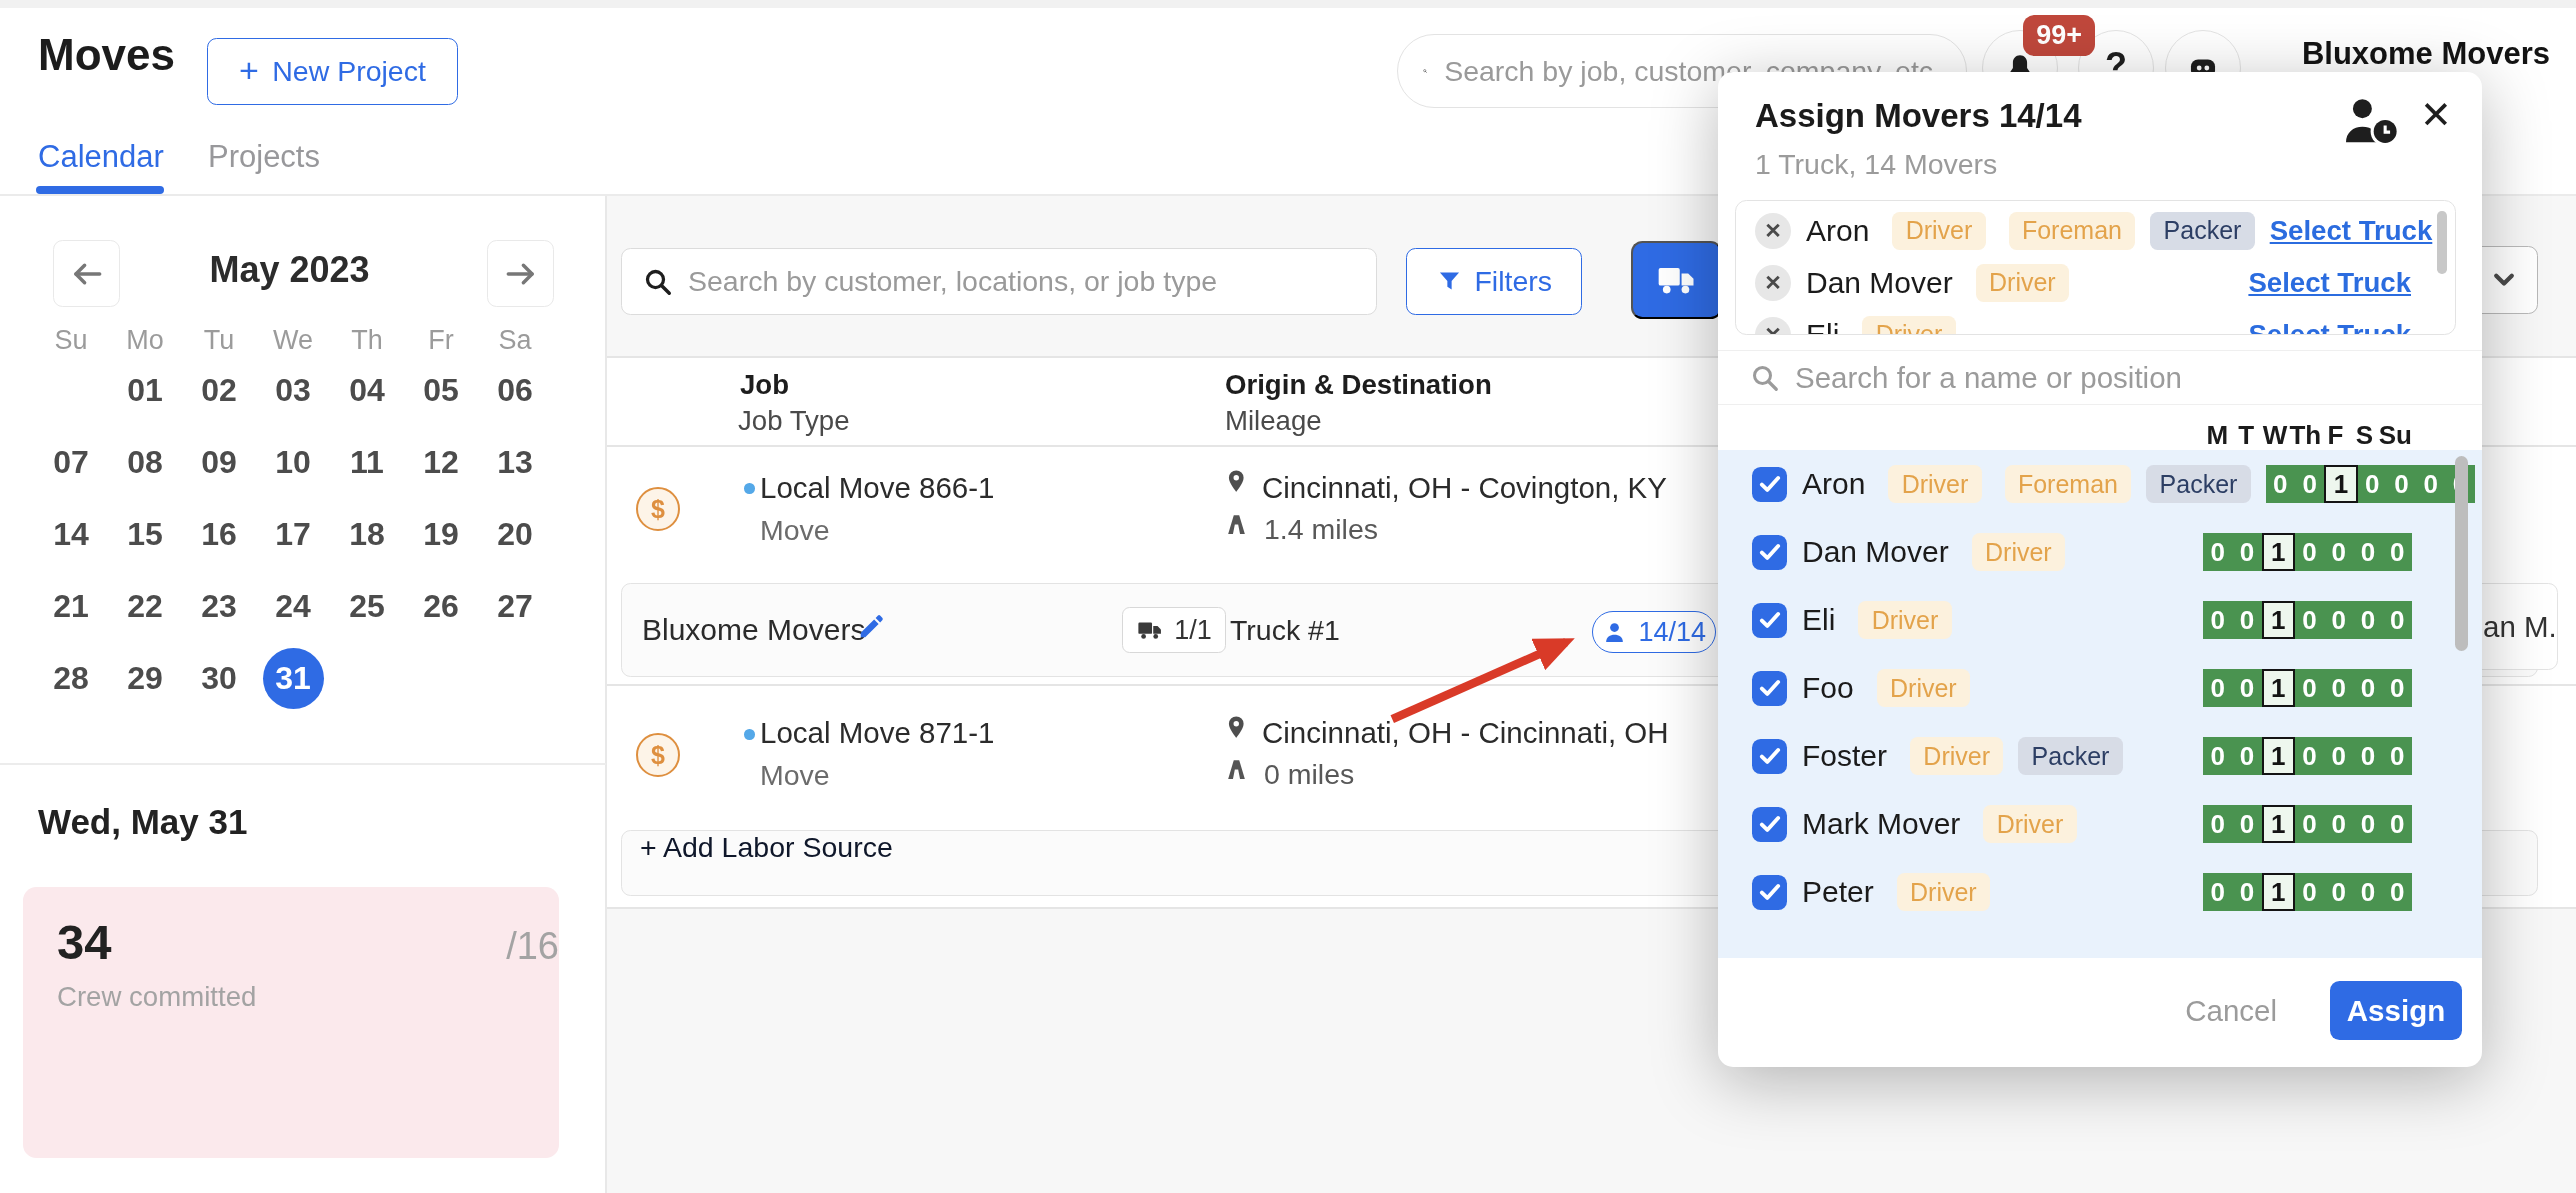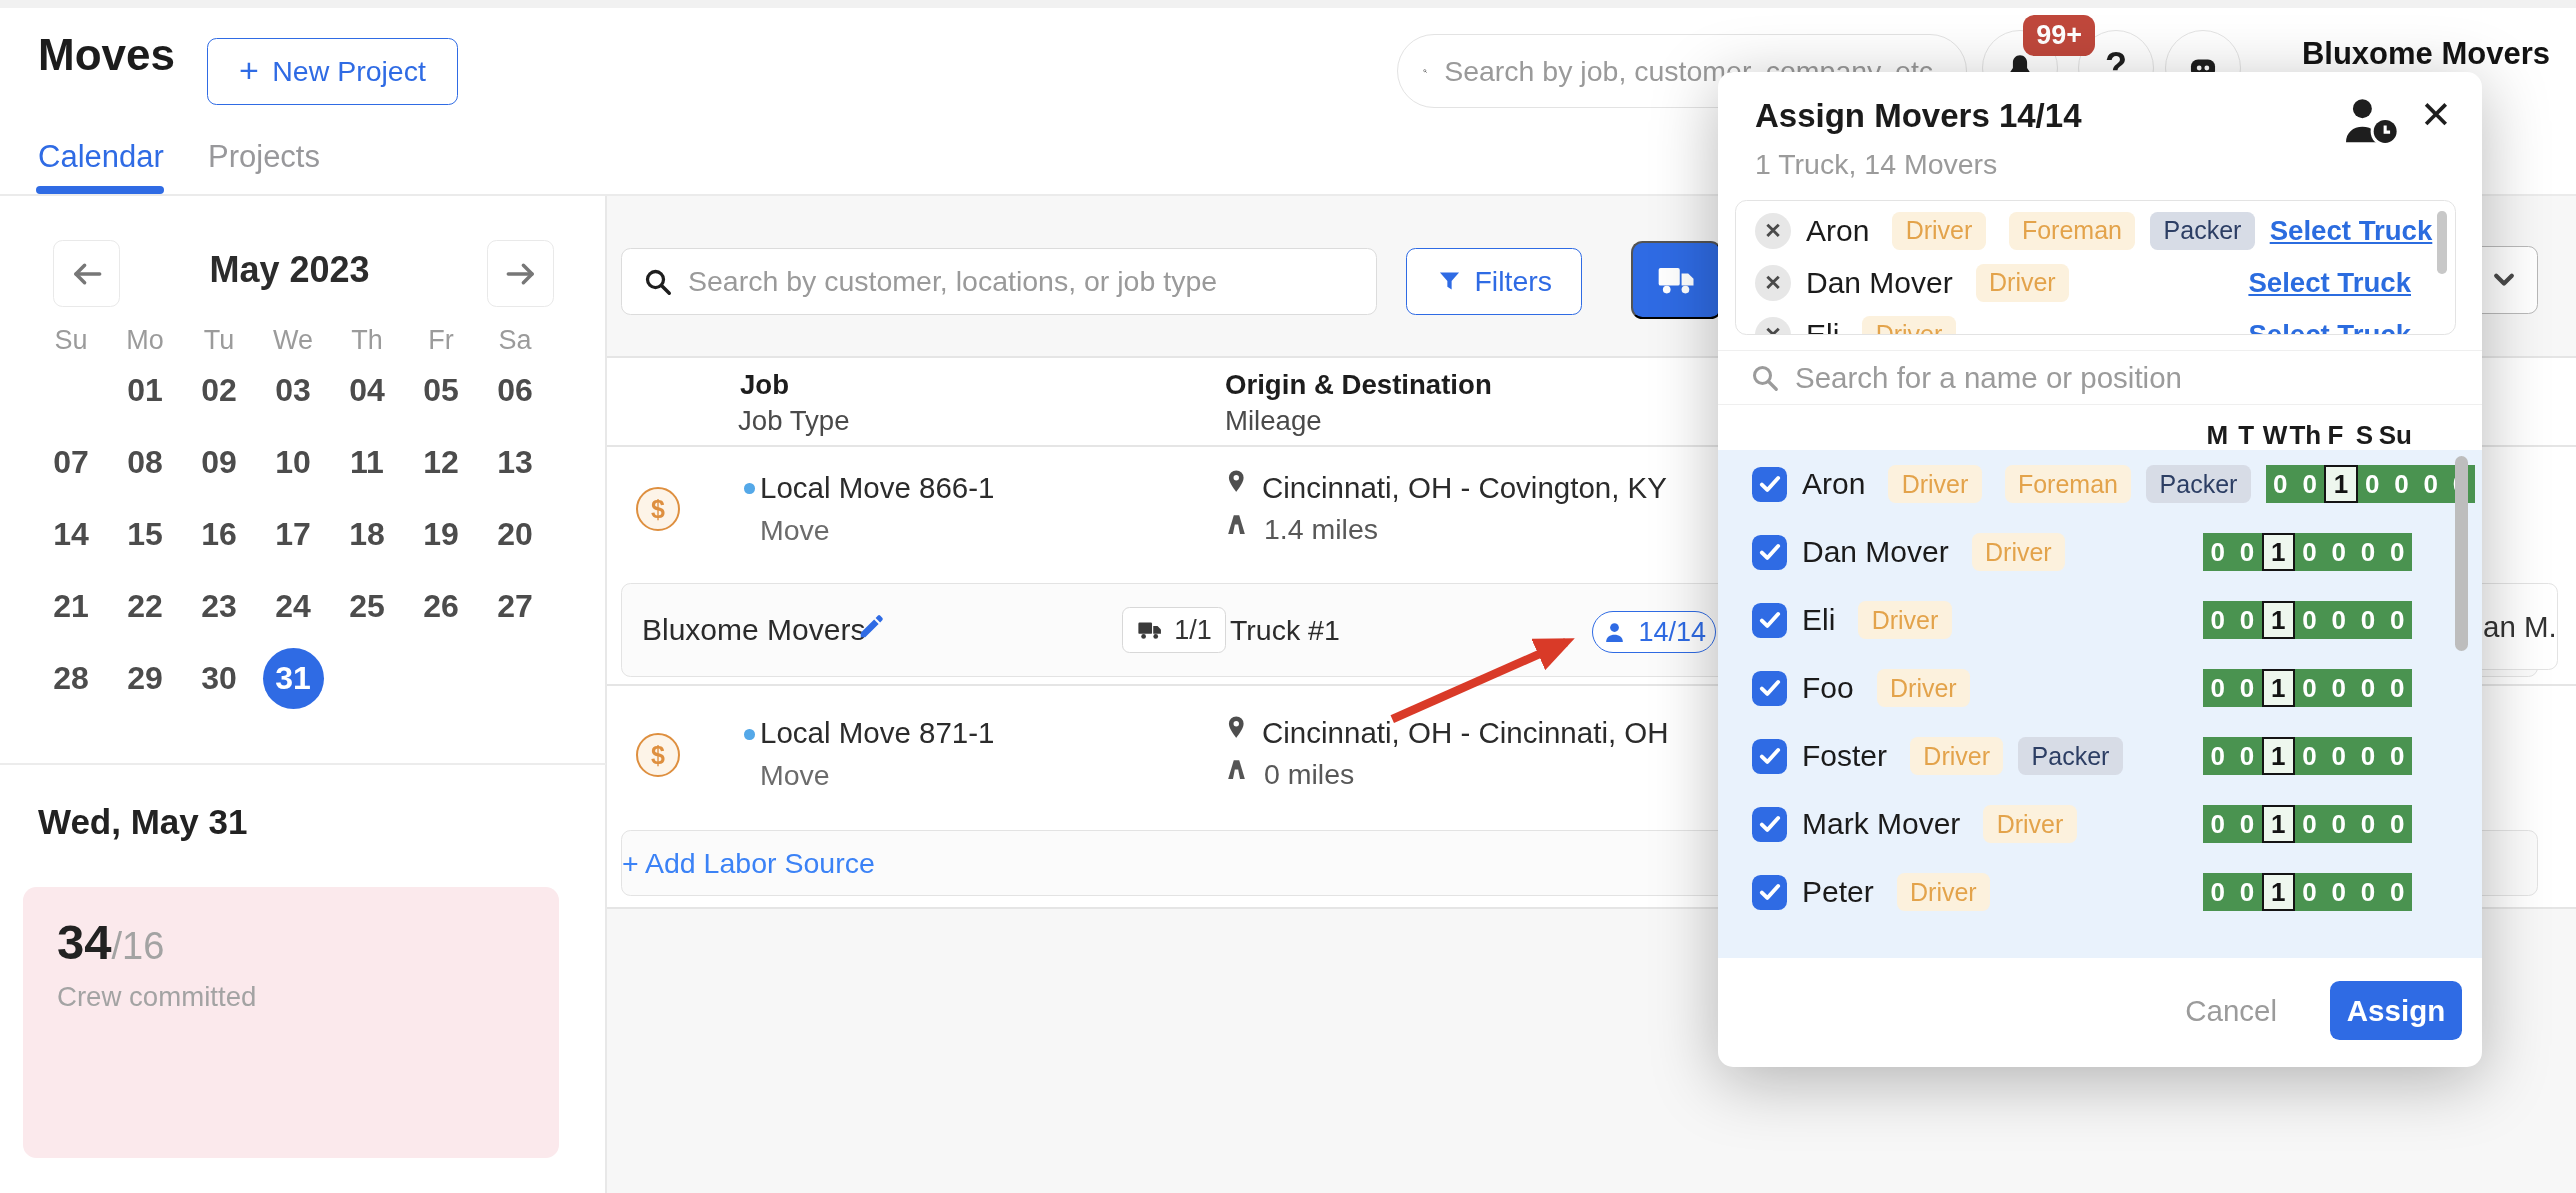--- a/index.html
+++ b/index.html
@@ -33,21 +33,21 @@
   .cal-dh-row{left:34px;top:319px;}
   .cal-dh{height:42px;display:flex;align-items:center;justify-content:center;font-size:27px;color:#9b9b9b;}
   .cal-grid{left:34px;top:354px;}
   .cal-cell{width:74px;height:72px;display:flex;align-items:center;justify-content:center;
       font-size:32px;font-weight:600;color:#4c4c4c;cursor:pointer;}
   .cal-cell span{display:flex;align-items:center;justify-content:center;width:61px;height:61px;}
   .cal-cell span.sel{background:#2f6be4;color:#fff;border-radius:50%;}
   .cal-divider{left:0;top:763px;width:606px;height:1.9px;background:#ececec;}
   .day-label{left:38px;top:802px;font-size:35px;font-weight:700;color:#222;}
   .pink-card{left:23px;top:887px;width:536px;height:271px;background:#fbe9ec;border-radius:13.3px;box-sizing:border-box;padding:27px 0 0 34px;}
-  .crew-line{display:flex;align-items:baseline;}
+  .crew-line{display:flex;align-items:baseline;justify-content:space-between;}
   .crew-num{font-size:49px;font-weight:700;color:#222;}
   .crew-cap{font-size:38px;color:#a3a3a3;}
   .crew-caption{margin-top:11.4px;font-size:27.6px;color:#a3a3a3;}
   
   .main-bg{left:606px;top:196px;width:1970px;height:998px;background:#f7f7f7;}
   .white-band{left:606px;top:358px;width:1970px;height:550px;background:#fff;}
   .hline{left:606px;width:1970px;height:1.9px;background:#e5e5e5;}
   .tsearch{left:621px;top:248px;width:756px;height:67px;border:1.9px solid #dcdcdc;border-radius:9.5px;background:#fff;
       display:flex;align-items:center;gap:15px;padding:0 21px;box-sizing:border-box;font-size:28.5px;color:#9a9a9a;white-space:nowrap;overflow:hidden;}
   .filters-btn{left:1406px;top:248px;width:176px;height:67px;border:1.9px solid #2f6be4;border-radius:9.5px;background:#fff;
@@ -68,21 +68,21 @@
   .miles{font-size:28.5px;color:#585858;}
   .labor-card{left:621px;top:583px;width:1917px;height:94px;background:#fbfbfb;border:1.9px solid #e3e3e3;border-radius:9.5px;box-sizing:border-box;}
   .lc-name{font-size:30px;font-weight:500;color:#2b2b2b;}
   .truck-chip{border:1.9px solid #d8d8d8;border-radius:7.6px;background:#fff;display:flex;align-items:center;gap:9.5px;
       padding:0 13.3px;height:46px;box-sizing:border-box;font-size:27px;color:#333;}
   .crew-btn{border:1.9px solid #2f6be4;border-radius:21px;background:#fff;display:flex;align-items:center;gap:11.4px;
       justify-content:center;width:124px;height:42px;box-sizing:border-box;font-size:27px;color:#2f6be4;cursor:pointer;}
   .partial-card{left:2433px;top:583px;width:125px;height:87px;background:#fff;border:1.9px solid #e3e3e3;border-radius:9.5px;
       box-sizing:border-box;display:flex;align-items:center;padding-left:49px;font-size:29.5px;color:#333;}
   .add-card{left:621px;top:830px;width:1917px;height:66px;background:#fbfbfb;border:1.9px solid #e3e3e3;border-radius:9.5px;
-      box-sizing:border-box;display:flex;align-items:center;font-size:28.5px;color:#3b82f6;cursor:pointer;}
+      box-sizing:border-box;display:flex;align-items:flex-start;padding-left:18px;font-size:28.5px;color:#0f172a;cursor:pointer;}
   .arrow-svg{left:1359px;top:608px;z-index:15;}
   
   .modal{left:1718px;top:72px;width:764px;height:995px;background:#fff;border-radius:15px;z-index:20;
       box-shadow:0 13.3px 67px rgba(0,0,0,.28);overflow:hidden;}
   .m-title{left:37px;top:25px;font-size:33px;font-weight:700;color:#1b1b1b;}
   .m-pc{left:624px;top:23px;cursor:pointer;}
   .m-close{left:702px;top:21px;font-size:38px;font-weight:700;color:#1e1e1e;cursor:pointer;}
   .m-sub{left:37px;top:76px;font-size:28.5px;color:#9b9b9b;}
   .m-assigned{left:17px;top:128px;width:721px;height:135px;border:1.9px solid #e3e3e3;border-radius:11.4px;
       box-sizing:border-box;overflow:hidden;padding:3.8px 44px 0 19px;}

